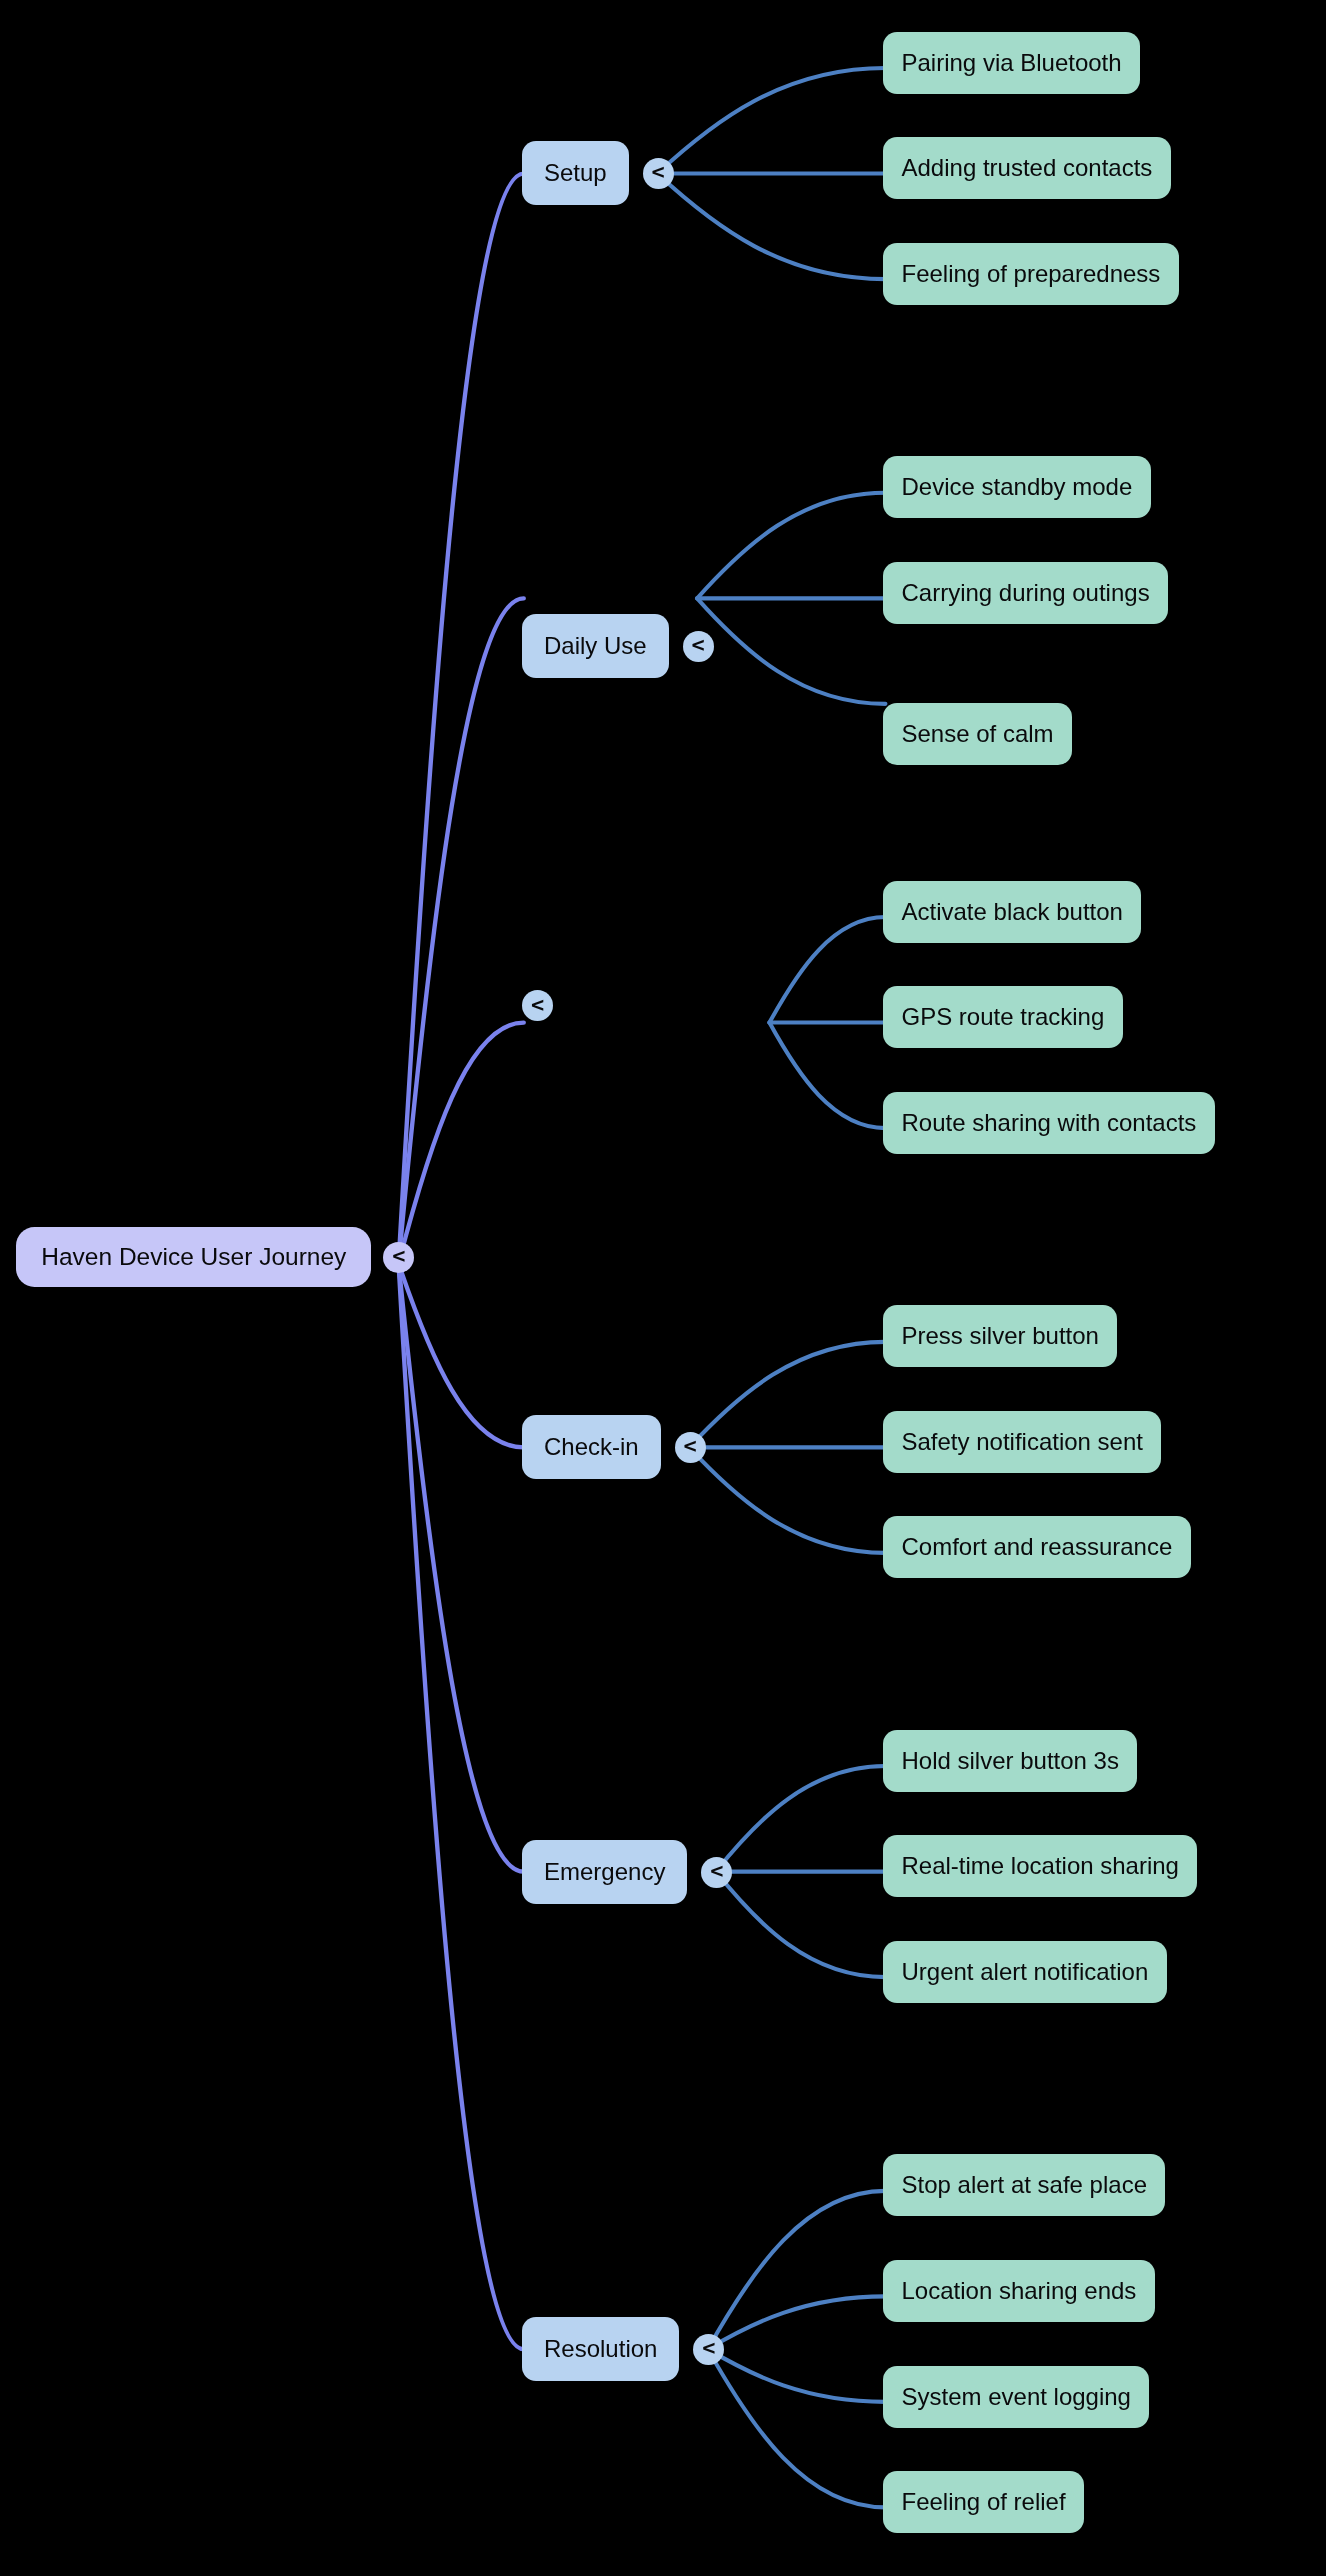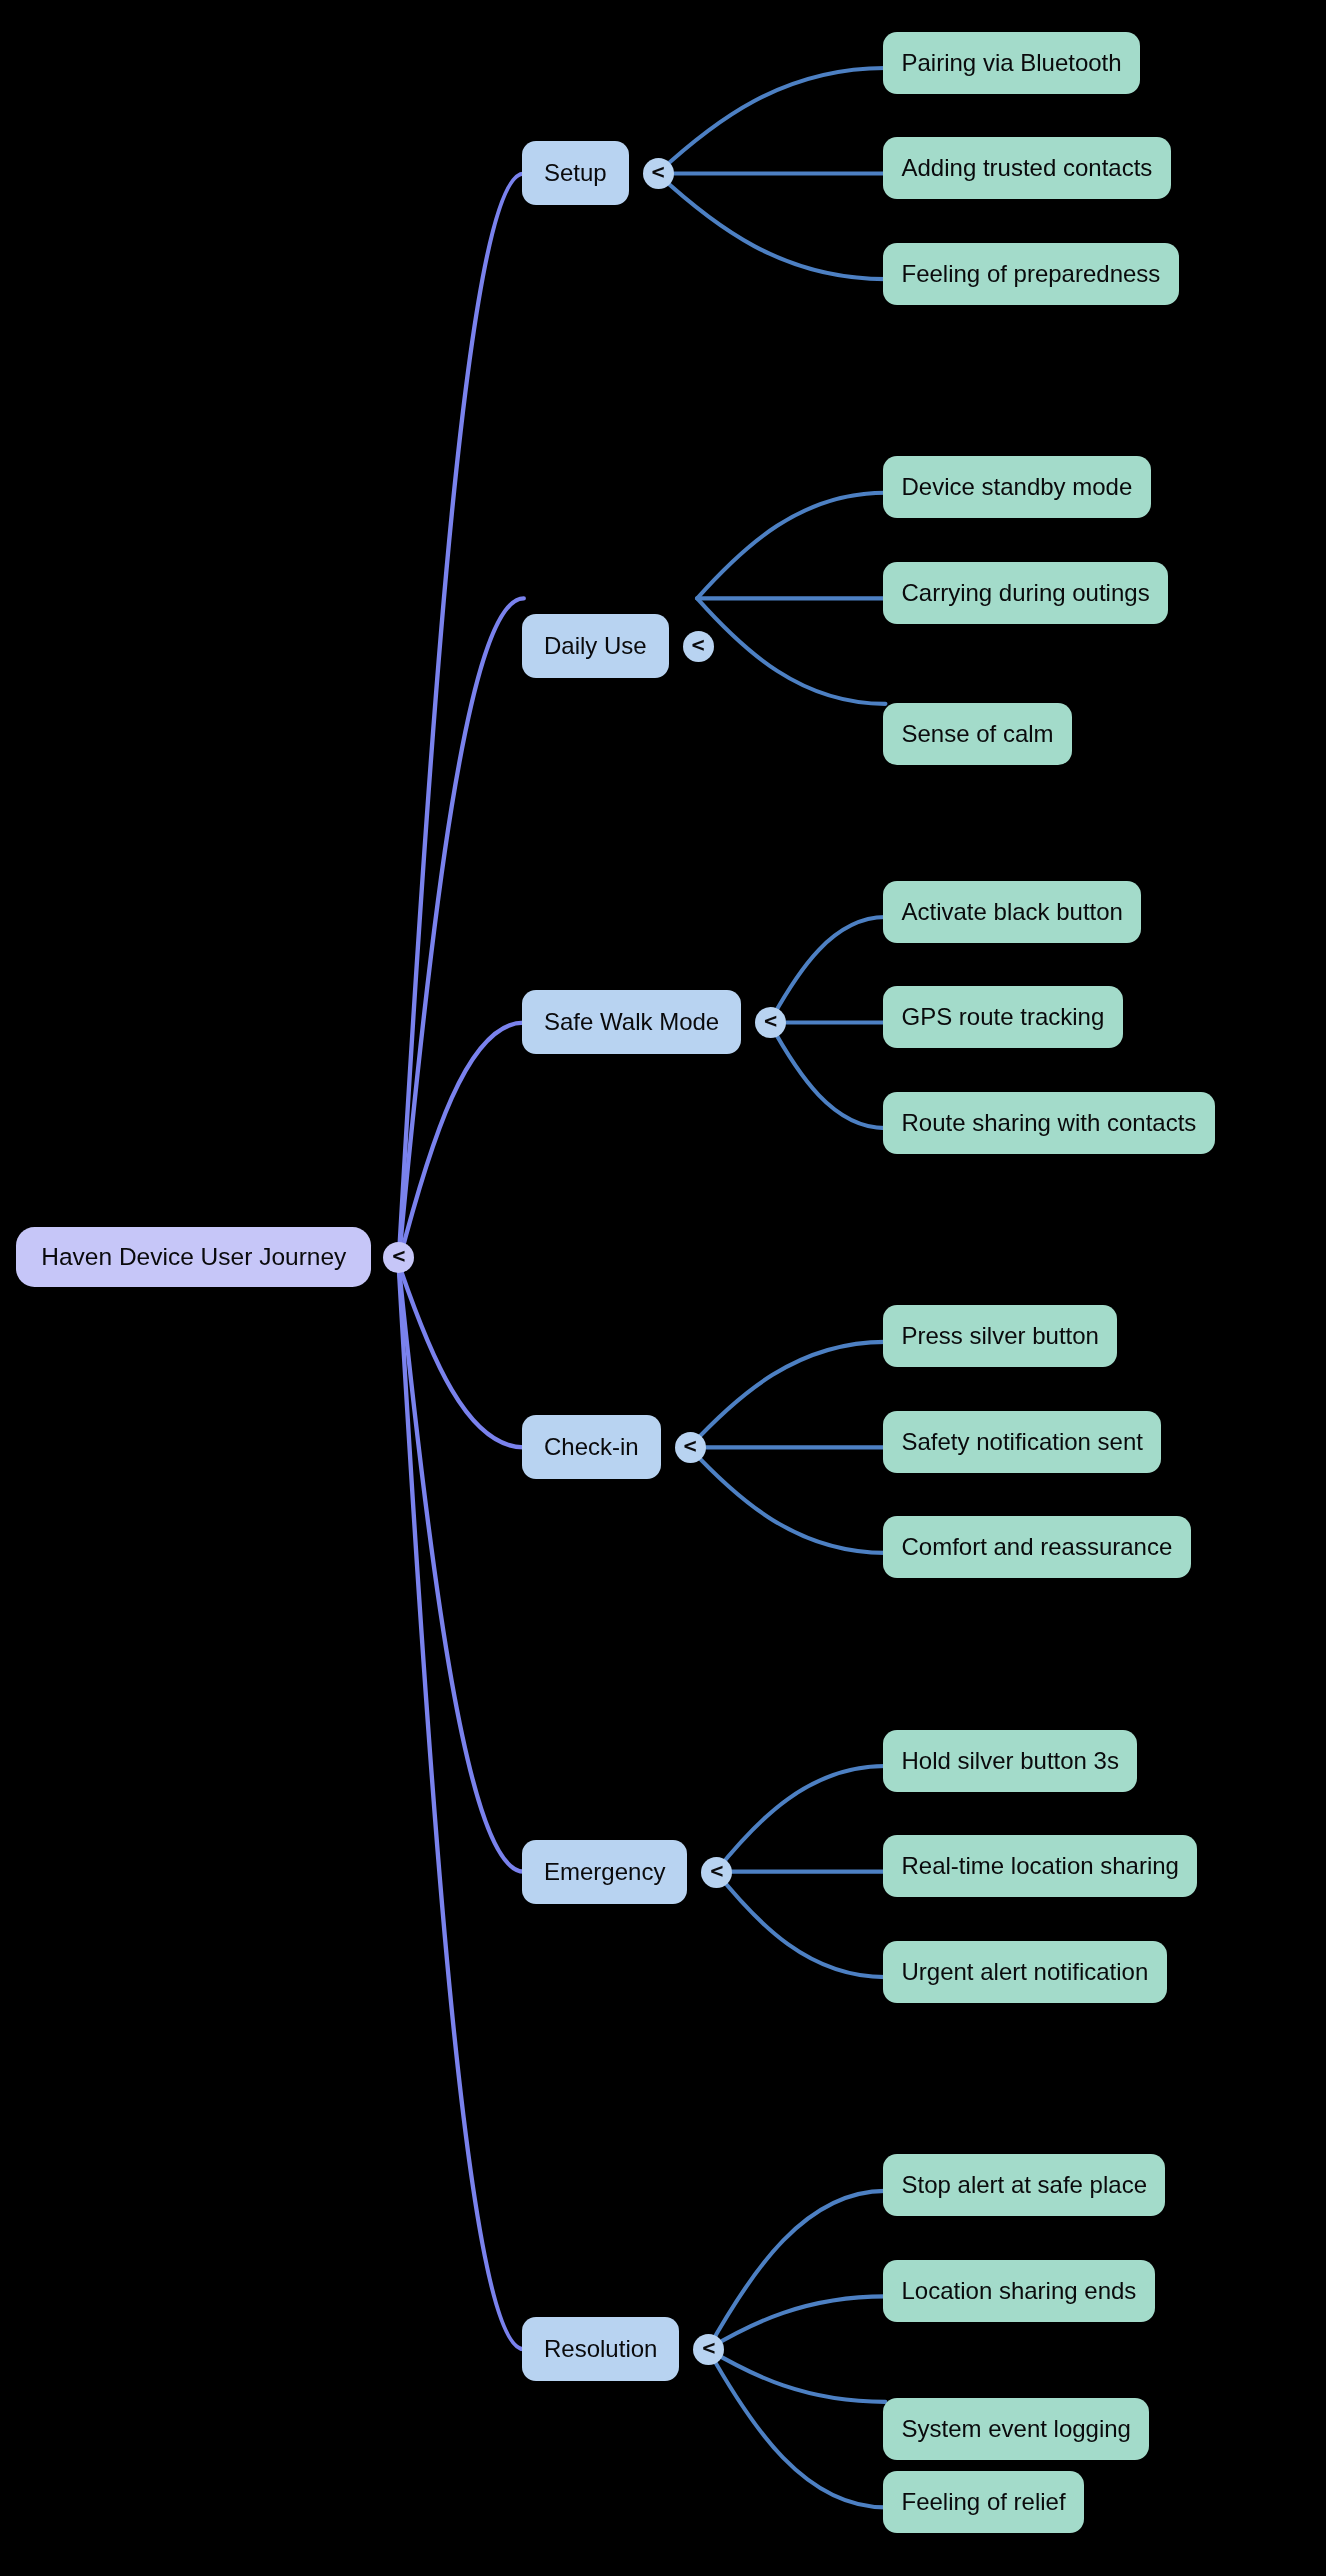--- a/index.html
+++ b/index.html
@@ -123,23 +123,20 @@
       <div class="leaf" style="left: 883px; top: 456px;">
         <span>Device standby mode</span>
       </div>
       <div class="leaf" style="left: 883px; top: 562px;">
         <span>Carrying during outings</span>
       </div>
       <div class="leaf" style="left: 883px; top: 667px; margin-top: 36px;">
         <span>Sense of calm</span>
       </div>
       <div class="node-row" style="left: 522px; top: 990px;">
-        <div class="box branch-box">
-          <span>Safe Walk Mode</span>
-        </div>
         <div class="collapse branch-collapse">
           <span class="chev">&lt;</span>
         </div>
       </div>
       <div class="leaf" style="left: 883px; top: 881px;">
         <span>Activate black button</span>
       </div>
       <div class="leaf" style="left: 883px; top: 986px;">
         <span>GPS route tracking</span>
       </div>
@@ -187,21 +184,21 @@
         <div class="collapse branch-collapse">
           <span class="chev">&lt;</span>
         </div>
       </div>
       <div class="leaf" style="left: 883px; top: 2154px;">
         <span>Stop alert at safe place</span>
       </div>
       <div class="leaf" style="left: 883px; top: 2260px;">
         <span>Location sharing ends</span>
       </div>
-      <div class="leaf" style="left: 883px; top: 2366px; margin-top: 32px;">
+      <div class="leaf" style="left: 883px; top: 2366px;">
         <span>System event logging</span>
       </div>
       <div class="leaf" style="left: 883px; top: 2471px;">
         <span>Feeling of relief</span>
       </div>
     </div>
 </div>
 
 
 </body></html>

